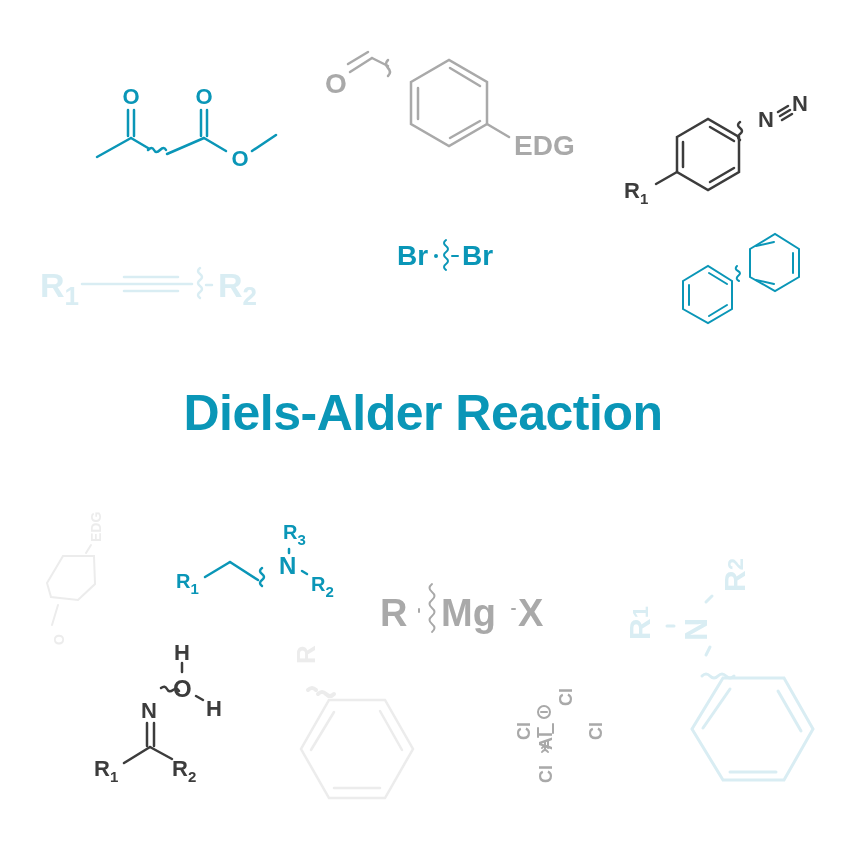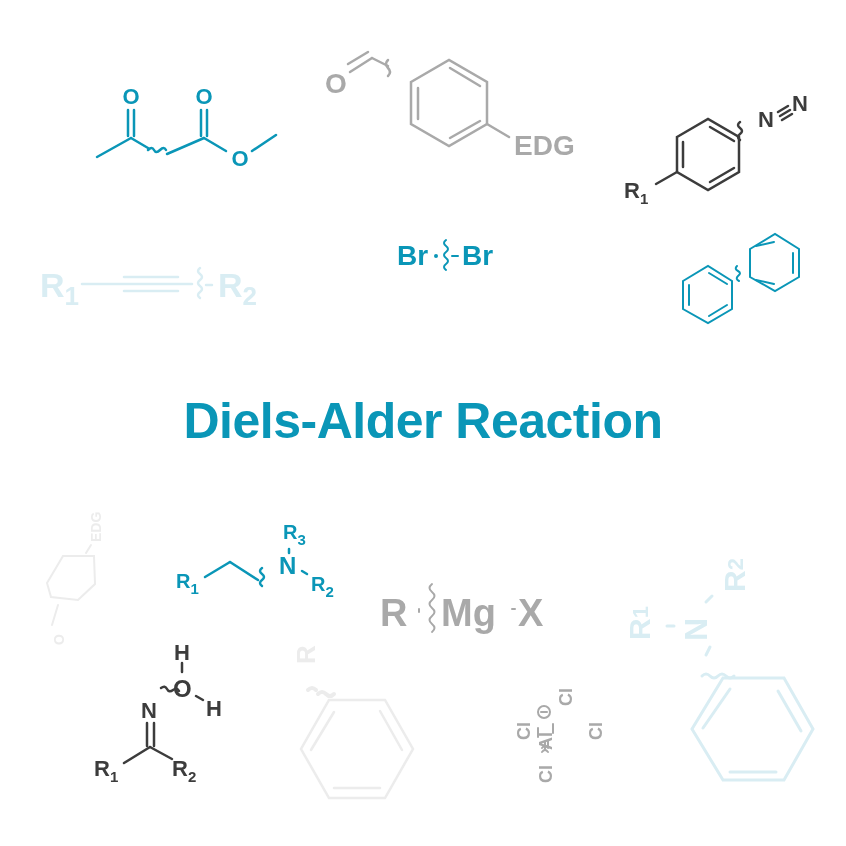--- a/index.html
+++ b/index.html
@@ -1,19 +1,19 @@
 <!DOCTYPE html>
 <html><head>
 <meta charset="utf-8">
 <style>
   html, body { margin:0; padding:0; background:#ffffff; }
   body { width:846px; height:846px; position:relative; overflow:hidden; font-family:"Liberation Sans", sans-serif; }
   svg.canvas { position:absolute; left:0; top:0; width:846px; height:846px; }
   .lbl { font-family:"Liberation Sans", sans-serif; font-weight:bold; }
-  .title { position:absolute; left:0; top:384px; width:846px; text-align:center; font-family:"Liberation Sans", sans-serif; font-weight:bold; font-size:50px; letter-spacing:-0.5px;margin-top:8px; }
+  .title { position:absolute; left:0; top:384px; width:846px; text-align:center; font-family:"Liberation Sans", sans-serif; font-weight:bold; font-size:50px; letter-spacing:-0.5px; }
 </style>
 </head>
 <body>
 
 <svg class="canvas" viewBox="0 0 846 846" xmlns="http://www.w3.org/2000/svg">
 
   <g stroke="#0a96b7" stroke-width="2.5" fill="none" stroke-linecap="round">
     <line x1="97" y1="157" x2="131" y2="138"></line>
     <line x1="131" y1="138" x2="148" y2="148"></line>
     <path d="M148 150 q4 -4 6 0 q2 4 6 0 q4 -4 6 0"></path>

